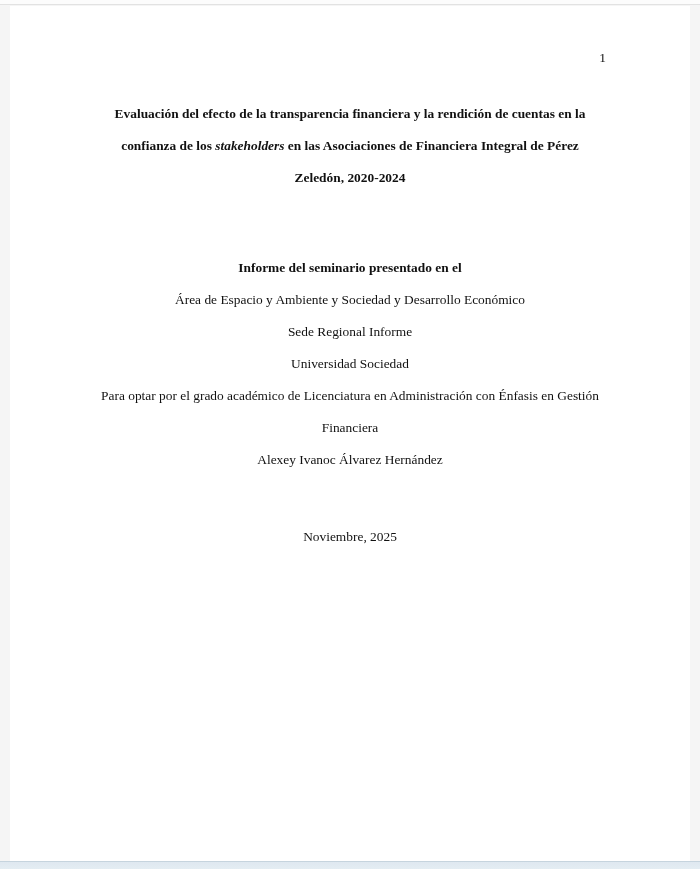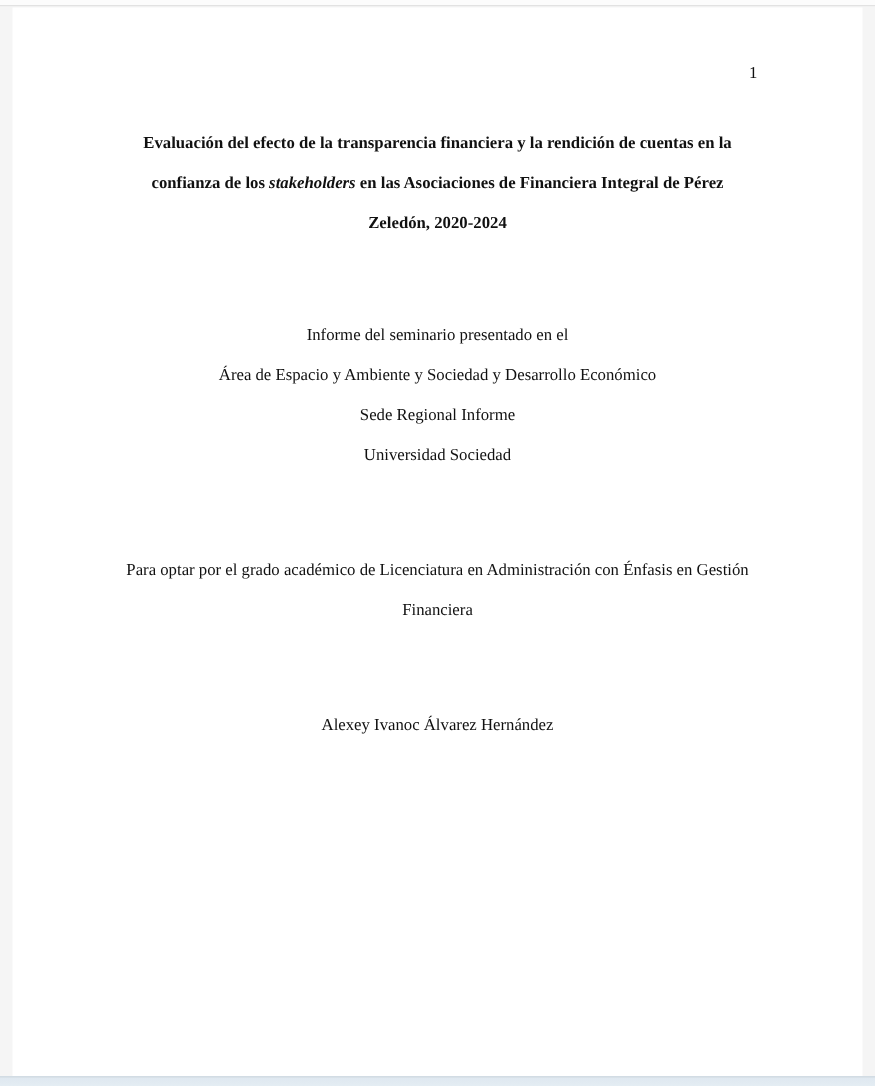--- a/index.html
+++ b/index.html
@@ -33,23 +33,23 @@
   }
   .content {
     padding: 36px 84px 0 84px;
     font-size: 13.4px;
     line-height: 32px;
     text-align: center;
   }
   .page-number { text-align: right; }
   .doc-title { font-weight: bold; margin-top: 24px; }
   .doc-title em { }
-  .gap-section { margin-top: 58px; }
+  .gap-section { margin-top: 58px; font-weight: bold; }
   .gap-para { }
-  .gap-section-lg { margin-top: 60px; }
+  .gap-section-lg { }
   .gap-date { margin-top: 45px; }
   .hscrollbar {
     position: absolute;
     left: 0; bottom: 0;
     width: 700px; height: 8px;
     background: linear-gradient(180deg, #dfe8f0 0%, #e4edf3 100%);
     border-top: 1px solid #c6d4de;
   }
 </style>
 </head>
@@ -79,19 +79,20 @@
       <p class="gap-para">Universidad Sociedad</p>
 
       <div class="gap-section-lg">
         <div>Para optar por el grado académico de Licenciatura en Administración con Énfasis en Gestión</div>
         <div>Financiera</div>
       </div>
 
       <p class="gap-section-lg">Alexey Ivanoc Álvarez Hernández</p>
 
 
+      <p class="gap-date">Noviembre, 2025</p>
 
     </div>
   </div>
 
   <div class="hscrollbar"></div>
 
 </div>
 
 </body></html>

